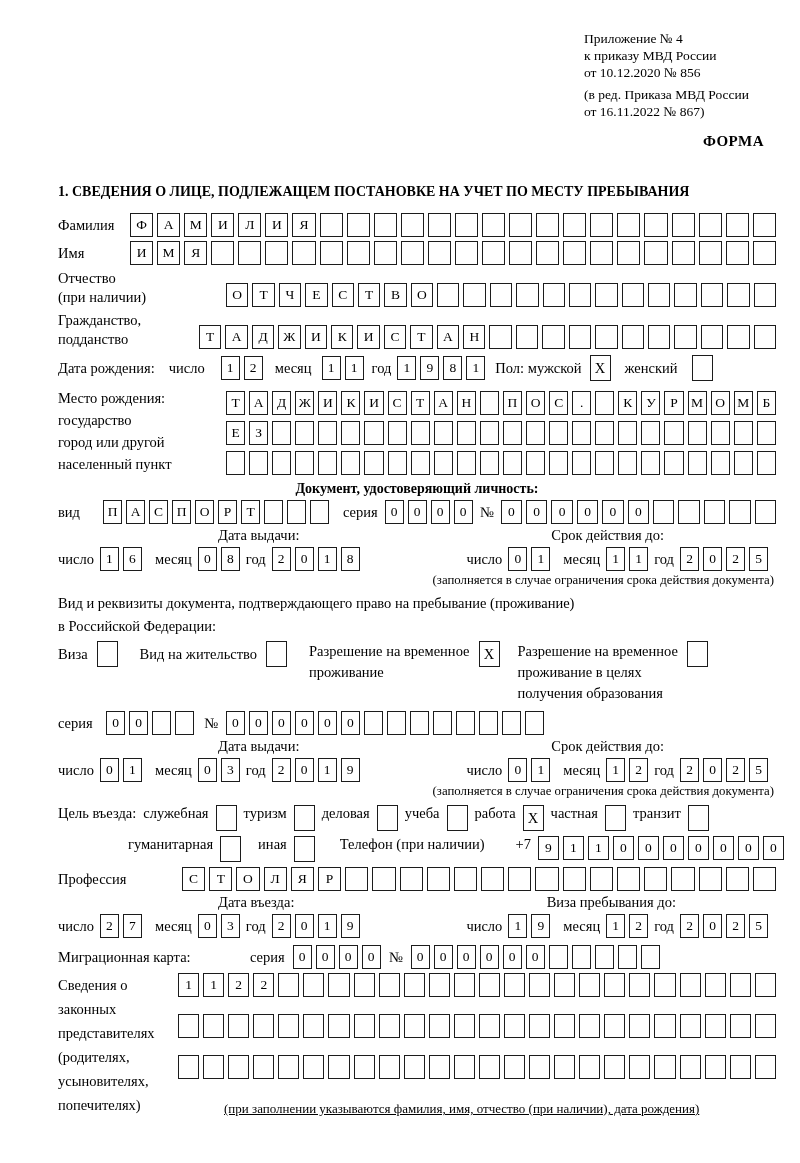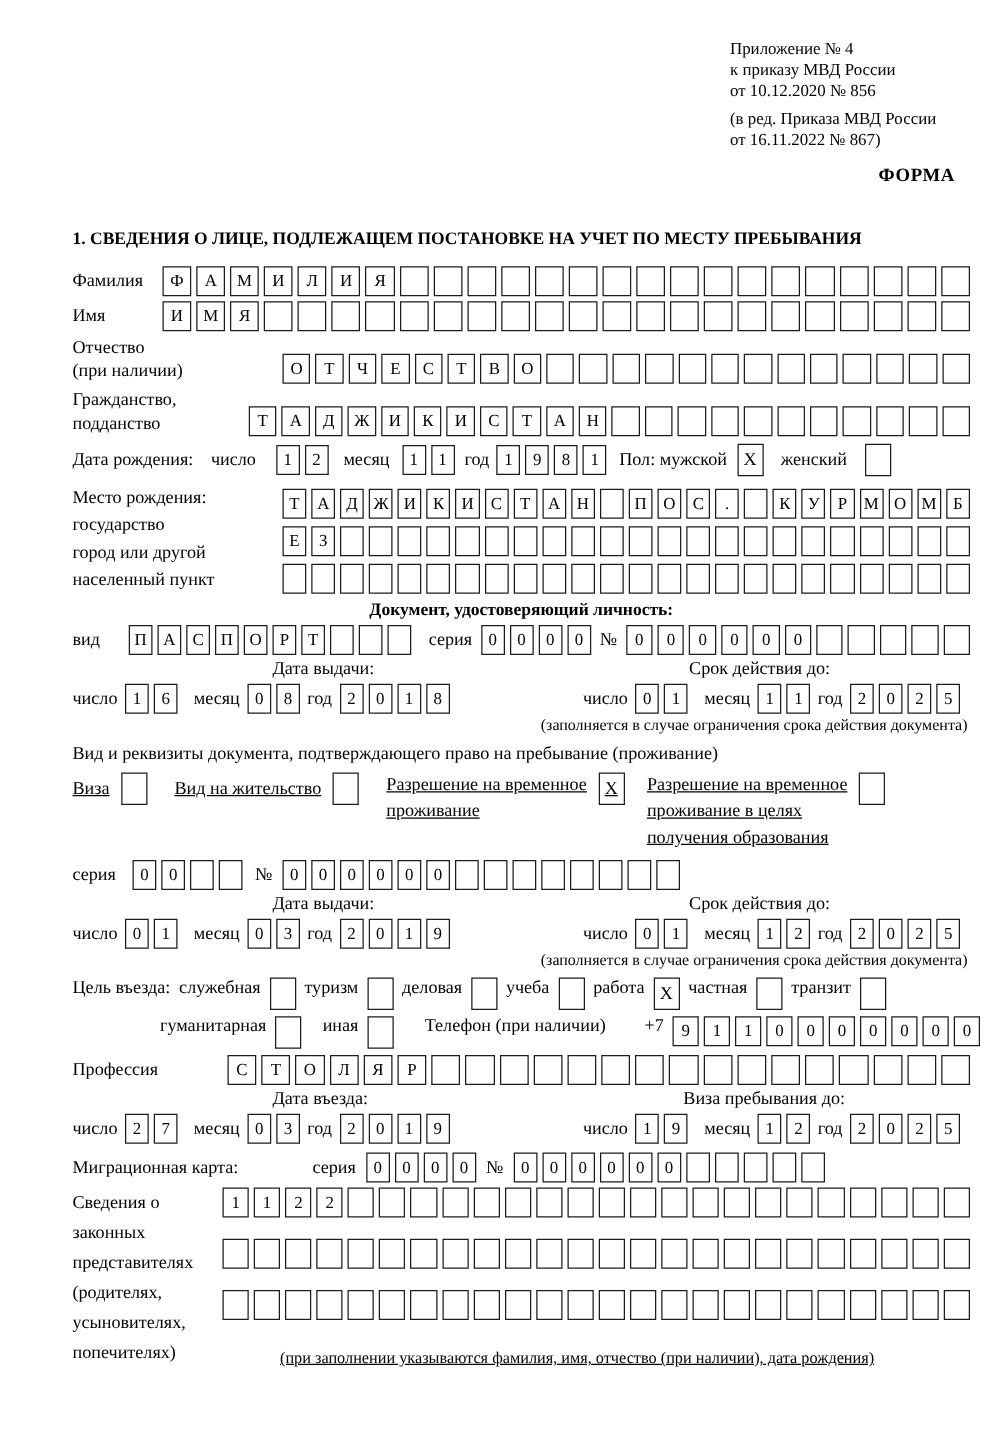--- a/index.html
+++ b/index.html
@@ -30,21 +30,21 @@
   .dheads{display:flex;font-size:14.5px;margin-top:3px;}
   .dh1{margin-left:160px;}
   .dh2{margin-left:auto;margin-right:112px;}
   .drow{display:flex;align-items:center;margin-top:3px;font-size:14.5px;}
   .dgroup{display:flex;align-items:center;gap:6px;}
   .g2{margin-left:auto;margin-right:8px;}
   .mlu{margin-left:7px;}
   .note{font-size:12.8px;text-align:right;margin-top:2px;padding-right:2px;}
   .plain{font-size:14.5px;margin-top:6px;line-height:19px;}
   .permitrow{display:flex;align-items:flex-start;margin-top:5px;font-size:14.5px;}
-  .popt{display:flex;align-items:flex-start;gap:9px;text-decoration:underline;}
+  .popt{display:flex;align-items:flex-start;gap:9px;}
   .popt.c{align-items:center;}
   .poptlbl{line-height:21px;}
   .purpose{display:flex;align-items:flex-start;gap:7px;font-size:14.5px;margin-top:6px;white-space:nowrap;}
   .repblock{display:flex;margin-top:4px;}
   .replabels{flex:none;width:120px;font-size:14.5px;line-height:24px;}
   .repcells{flex:1;display:flex;flex-direction:column;gap:8px;min-width:0;}
   .bottomnote{font-size:13px;margin-top:5px;margin-left:46px;text-decoration:underline;}
 </style>
 </head>
 <body>
@@ -378,20 +378,21 @@
           <div class="cell">2</div>
           <div class="cell">0</div>
           <div class="cell">2</div>
           <div class="cell">5</div>
         </div>
     </div>
   </div>
   <div class="note">(заполняется в случае ограничения срока действия документа)</div>
 
   <div class="plain">Вид и реквизиты документа, подтверждающего право на пребывание (проживание)</div>
+  <div class="plain" style="margin-top:4px;">в Российской Федерации:</div>
 
   <div class="permitrow">
     <div class="popt c">
       <span>Виза</span>
       <div class="checkbox"></div>
     </div>
     <div class="popt c" style="margin-left:22px;">
       <span>Вид на жительство</span>
       <div class="checkbox"></div>
     </div>

